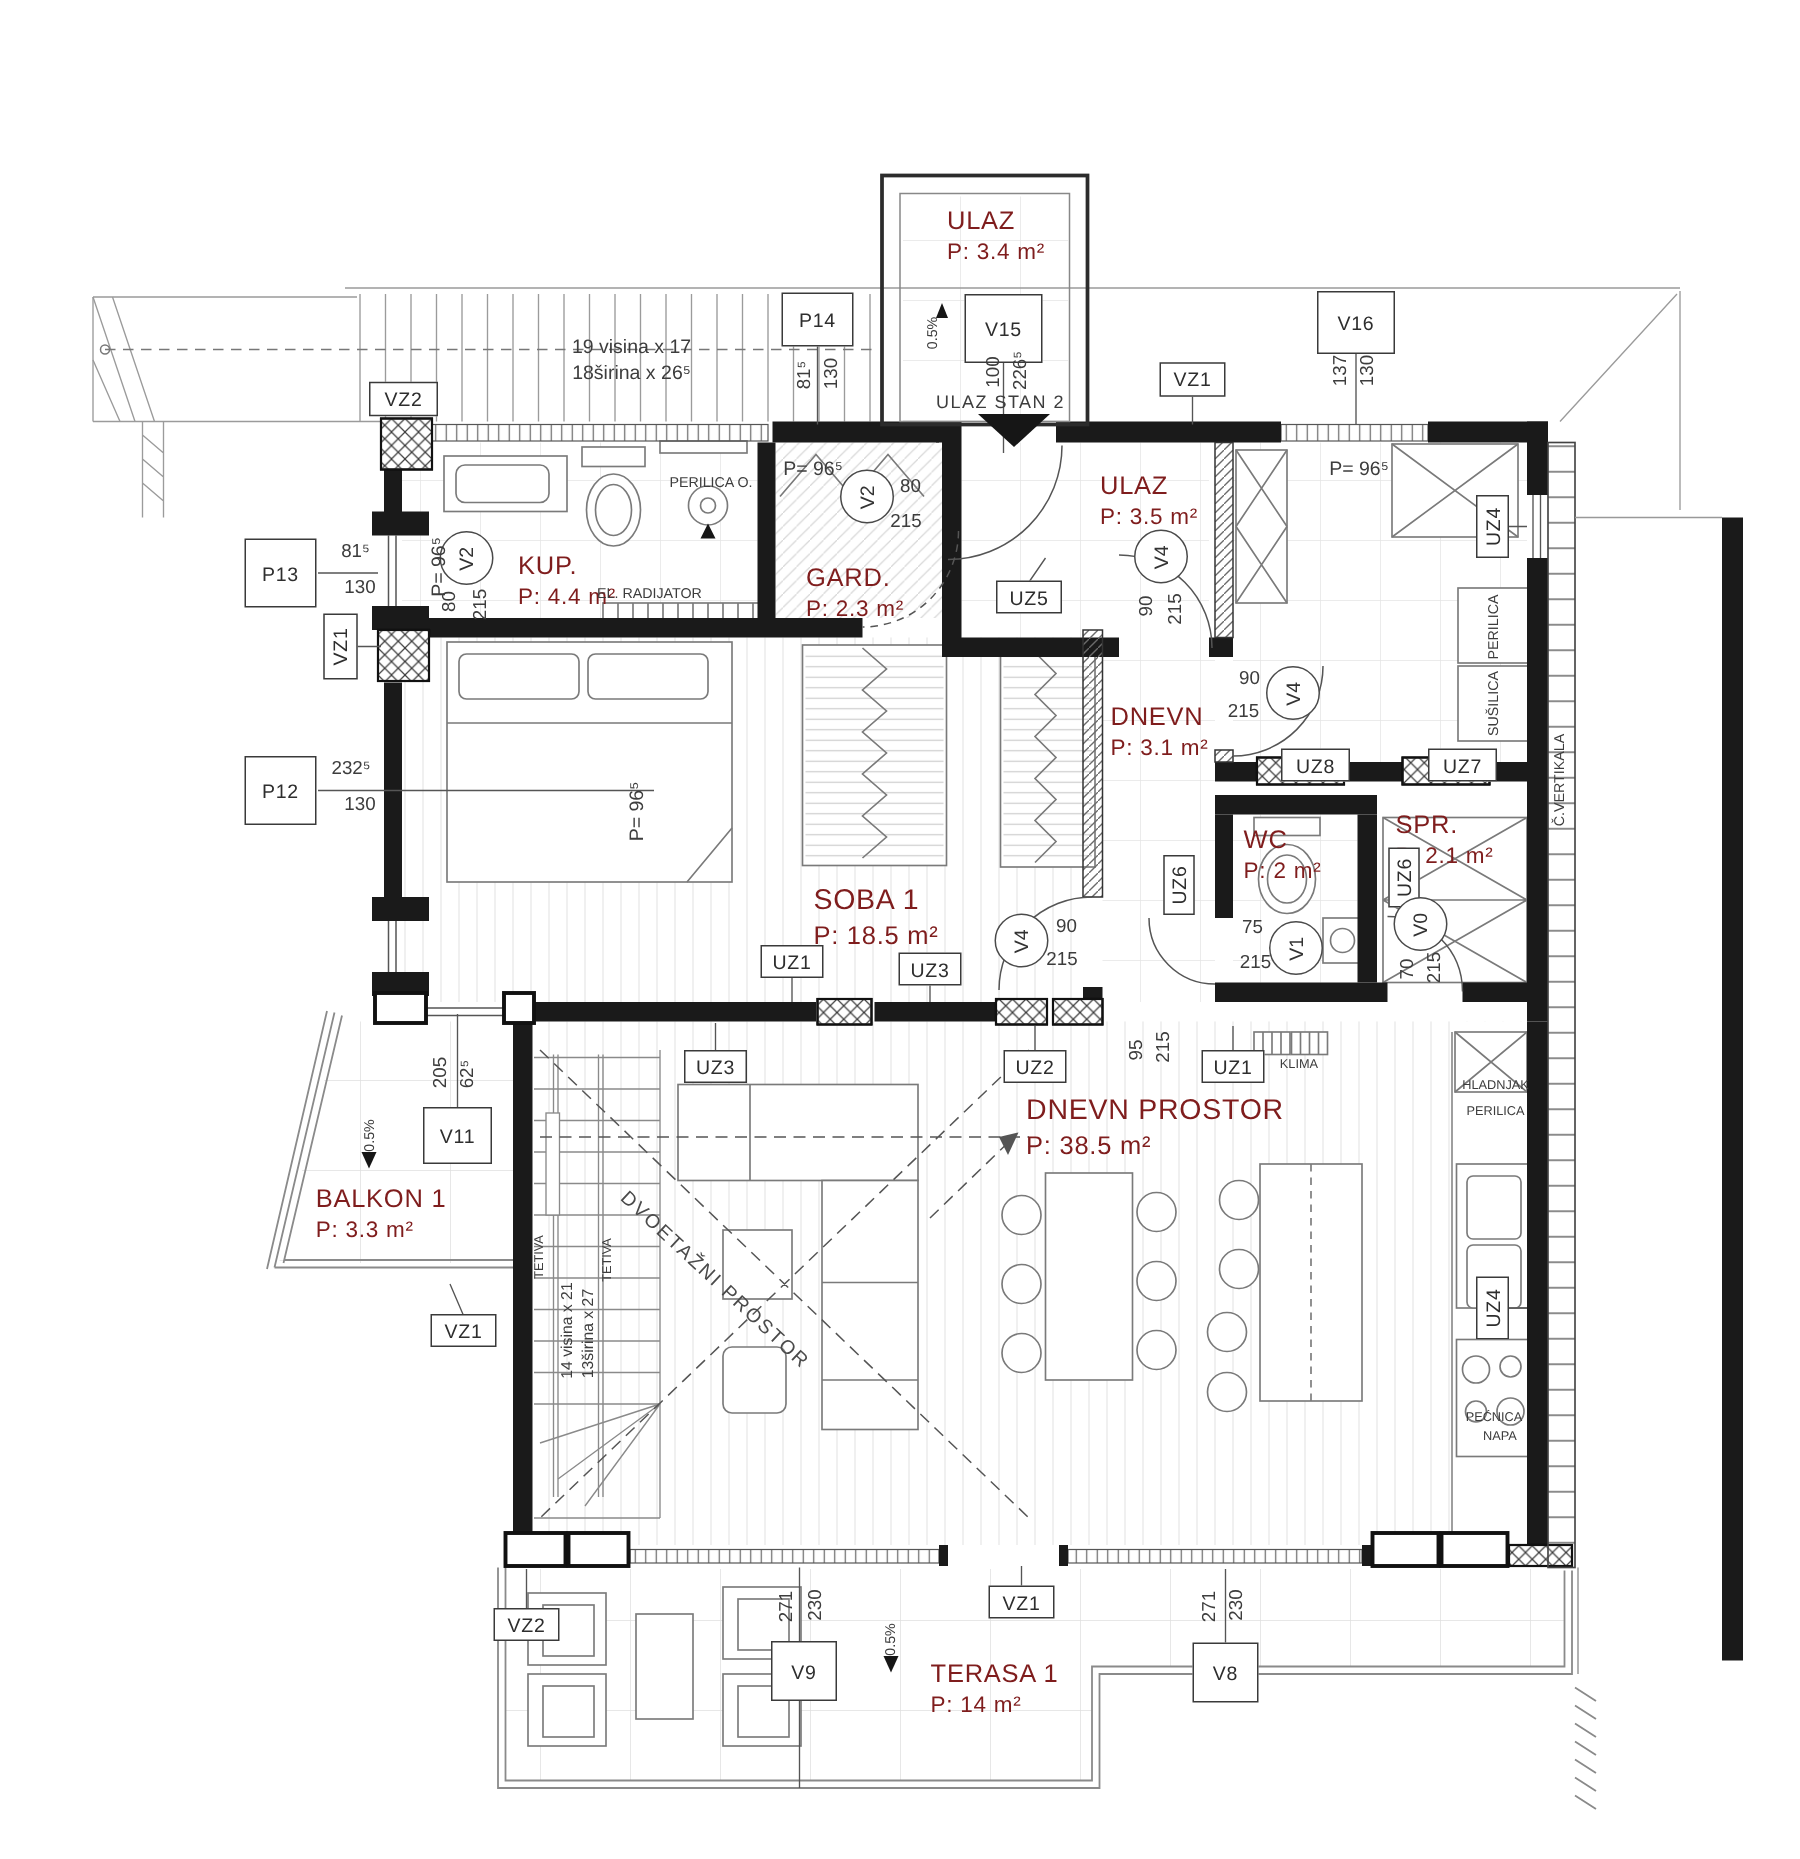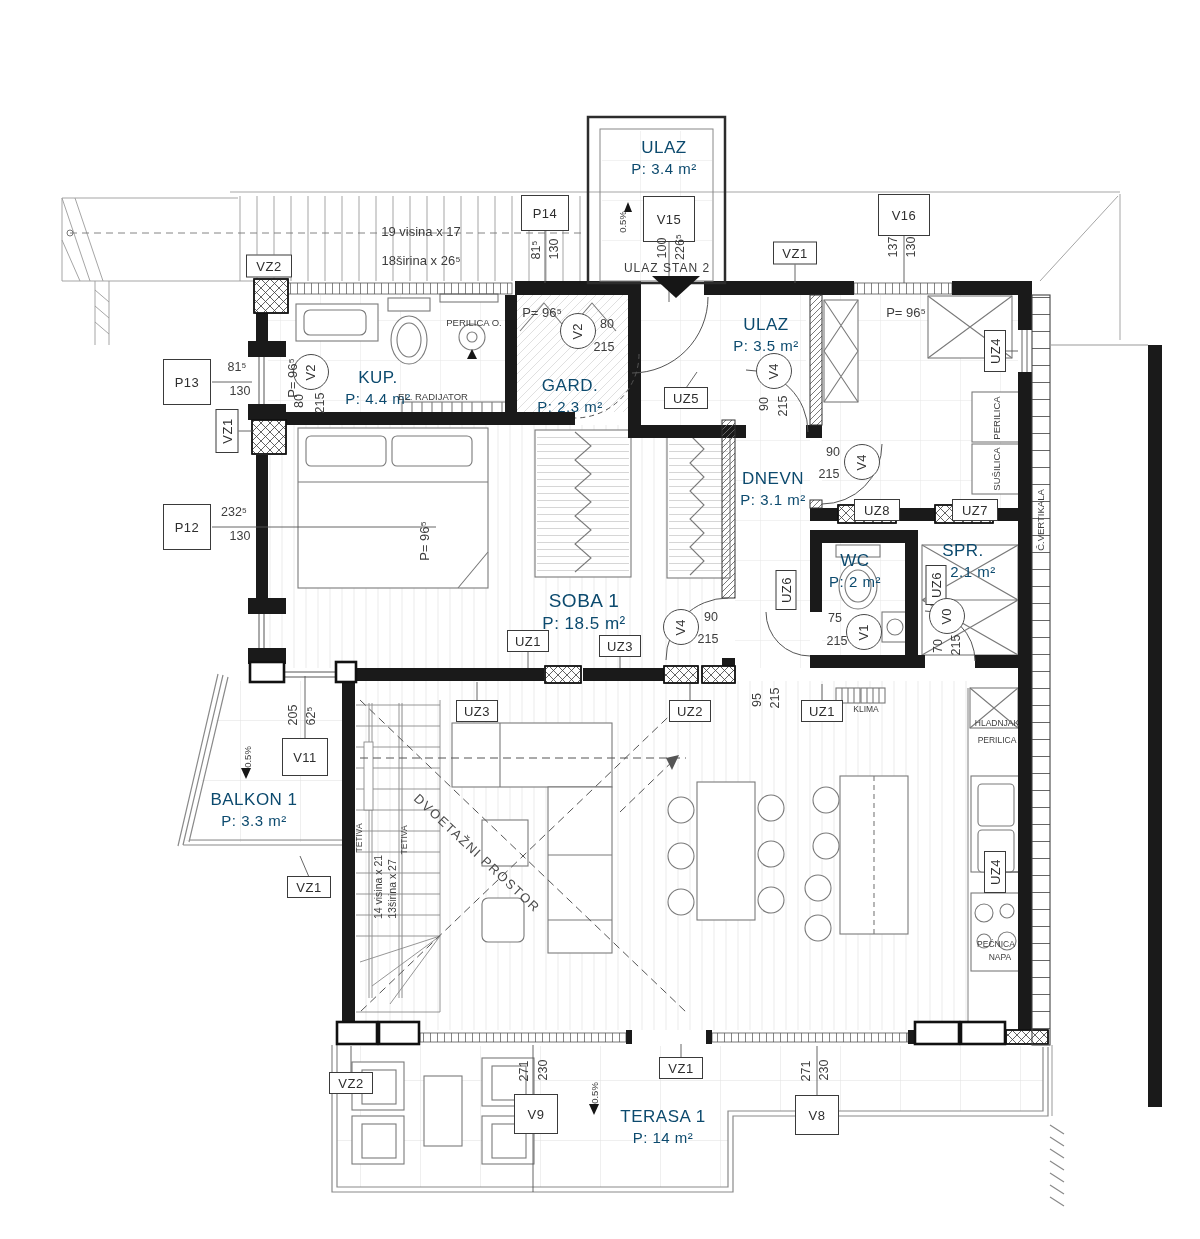--- a/index.html
+++ b/index.html
@@ -12,21 +12,21 @@
          letter-spacing:1.5px;font-size:13px;}
   .t15{font-size:12px;} .t13{font-size:13px;} .t12{font-size:12.5px;} .t10{font-size:10.5px;}
   .t9{font-size:9.5px;} .t8{font-size:8.5px;}
   .tag{position:absolute;transform:translate(-50%,-50%);border:1.5px solid #3a3a3a;background:#fff;
        font-size:13px;color:#2e2e2e;display:flex;align-items:center;justify-content:center;letter-spacing:.5px;}
   .tag.rot{transform:translate(-50%,-50%) rotate(-90deg);}
   .circ{position:absolute;transform:translate(-50%,-50%);width:34px;height:34px;border:1.3px solid #4a4a4a;
         border-radius:50%;background:#fff;display:flex;align-items:center;justify-content:center;
         font-size:13px;color:#333;}
   .circ span{transform:rotate(-90deg);display:block;}
-  .room{position:absolute;transform:translate(-50%,-50%);text-align:center;color:#0c4a6e;letter-spacing:.5px;}
+  .room{position:absolute;transform:translate(-50%,-50%);text-align:left;color:#7f1d1d;letter-spacing:.5px;}
   .room .nm{font-size:17px;}
   .room .ar{font-size:15px;margin-top:2px;}
   .room.lg .nm{font-size:19px;}
   .room.lg .ar{font-size:17px;}
 </style>
 </head>
 <body>
 
 <div id="plan">
 
@@ -340,20 +340,24 @@
       <div class="ar">P: 2 m²</div>
     </div>
 <div class="room" style="left:963px;top:560px">
       <div class="nm">SPR.</div>
       <div class="ar">P: 2.1 m²</div>
     </div>
 <div class="room lg" style="left:584px;top:612px">
       <div class="nm">SOBA 1</div>
       <div class="ar">P: 18.5 m²</div>
     </div>
+<div class="room lg" style="left:770px;top:752px">
+      <div class="nm">DNEVN PROSTOR</div>
+      <div class="ar">P: 38.5 m²</div>
+    </div>
 <div class="room" style="left:254px;top:809px">
       <div class="nm">BALKON 1</div>
       <div class="ar">P: 3.3 m²</div>
     </div>
 <div class="room" style="left:663px;top:1126px">
       <div class="nm">TERASA 1</div>
       <div class="ar">P: 14 m²</div>
     </div>
 
 <div class="tag" style="left:545px;top:213px;width:46px;height:34px">P14</div>
@@ -437,21 +441,21 @@
 <span class="vtext t12" style="left:956px;top:645px">215</span>
 <span class="vtext t12" style="left:757px;top:700px">95</span>
 <span class="vtext t12" style="left:775px;top:698px">215</span>
 <span class="htext t13" style="left:542px;top:312px">P= 96⁵</span>
 <span class="htext t13" style="left:906px;top:312px">P= 96⁵</span>
 <span class="vtext t13" style="left:292px;top:378px">P= 96⁵</span>
 <span class="vtext t13" style="left:424px;top:541px">P= 96⁵</span>
 
 <span class="htext t15" style="left:667px;top:268px;letter-spacing:1px">ULAZ STAN 2</span>
 <span class="htext t13" style="left:421px;top:231px">19 visina x 17</span>
-<span class="htext t13" style="left:421px;top:260px">18širina x 26⁵</span>
+<span class="htext t13" style="left:421px;top:248px">18širina x 26⁵</span>
 <span class="htext t9" style="left:474px;top:322px">PERILICA O.</span>
 <span class="htext t9" style="left:433px;top:396px">EL. RADIJATOR</span>
 <span class="vtext t9" style="left:996px;top:418px">PERILICA</span>
 <span class="vtext t9" style="left:996px;top:469px">SUŠILICA</span>
 <span class="vtext t9" style="left:1040px;top:520px">Č.VERTIKALA</span>
 <span class="htext t8" style="left:866px;top:709px">KLIMA</span>
 <span class="htext t8" style="left:997px;top:723px">HLADNJAK</span>
 <span class="htext t8" style="left:997px;top:740px">PERILICA</span>
 <span class="htext t8" style="left:996px;top:944px">PEĆNICA</span>
 <span class="htext t8" style="left:1000px;top:957px">NAPA</span>

